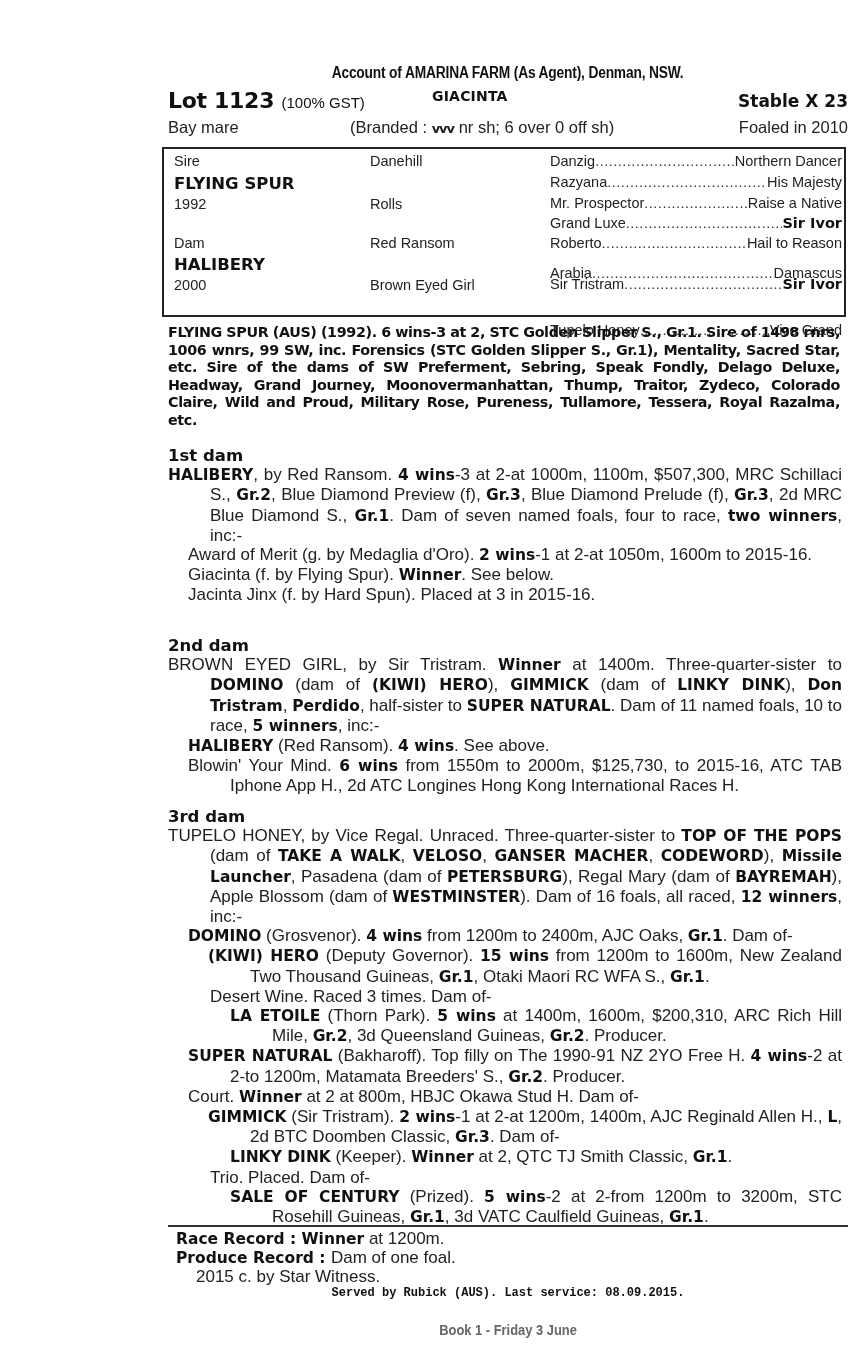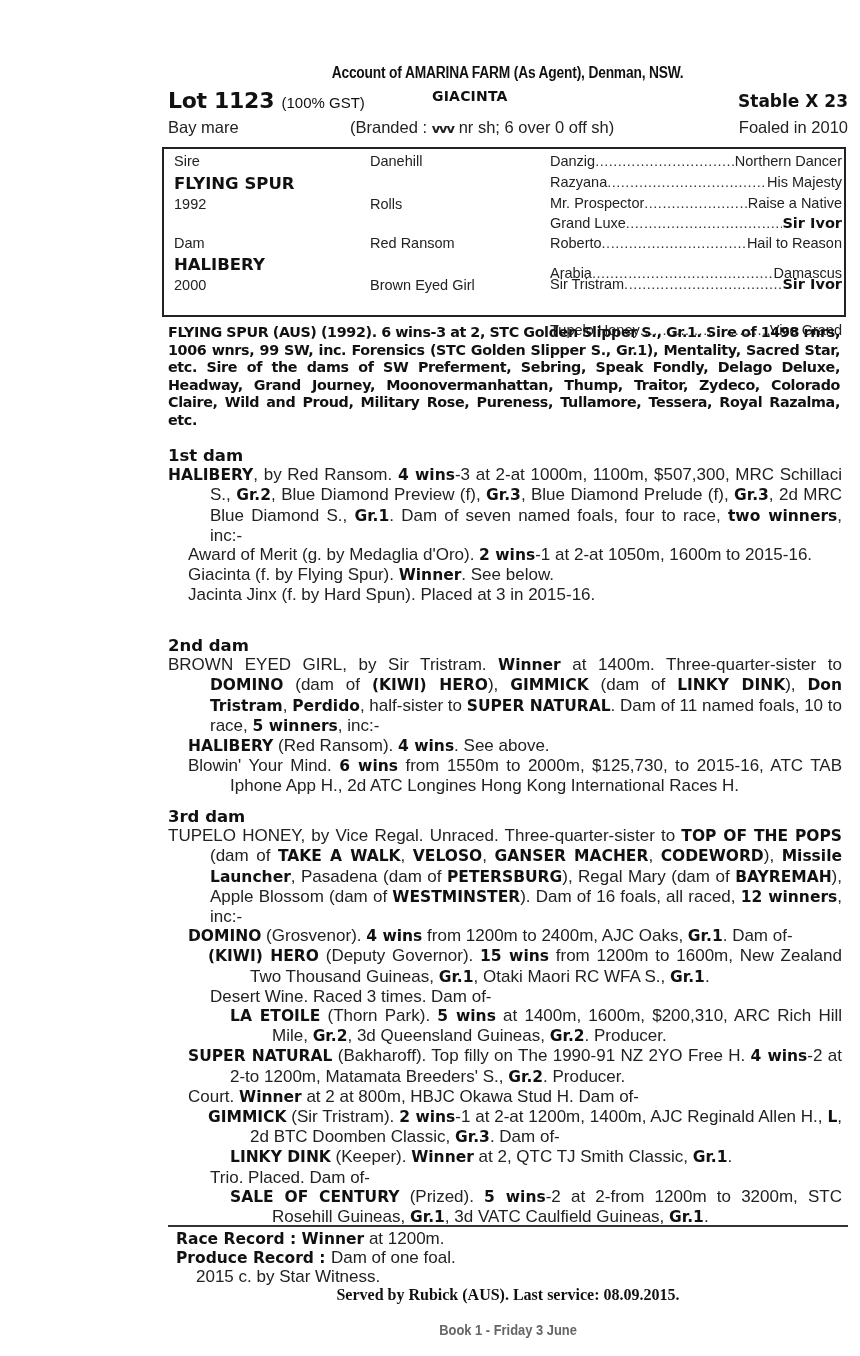--- a/index.html
+++ b/index.html
@@ -30,21 +30,21 @@
   .sec { position:absolute; left:0; width:674px; font-size:17px; line-height:19.2px; color:#222; }
   .sec .h { font-family:"DejaVu Sans", sans-serif; font-weight:bold; font-size:16.5px; color:#111; }
   .sec p { margin:0; text-align:justify; }
   .sec b, .foot b { font-family:"DejaVu Sans", sans-serif; font-weight:bold; font-size:15.5px; color:#111; }
   .i0 { padding-left:42px; text-indent:-42px; }
   .i1 { padding-left:62px; text-indent:-42px; }
   .i2 { padding-left:82px; text-indent:-42px; }
   .i3 { padding-left:104px; text-indent:-42px; }
   .sep { position:absolute; left:0; top:1225px; width:680px; height:0; border-top:2px solid #333; }
   .foot { position:absolute; left:8px; width:680px; font-size:17px; line-height:19.2px; color:#222; }
-  .served { position:absolute; left:0; width:680px; top:1286px; text-align:center; font-family:Liberation Serif, serif; font-weight:bold; font-size:16px; color:#111; }
+  .served { position:absolute; left:0; width:680px; top:1286px; text-align:center; font-family:Liberation Mono, monospace; font-weight:bold; font-size:12px; color:#111; }
   .bookline { position:absolute; left:0; width:680px; top:1321px; text-align:center; font-weight:bold; font-size:15px; color:#666; }
   .bookline span { display:inline-block; transform:scaleX(0.86); }
 </style>
 </head>
 <body>
 
 <div class="page">
 
   <div class="account"><span>Account of AMARINA FARM (As Agent), Denman, NSW.</span></div>
 

